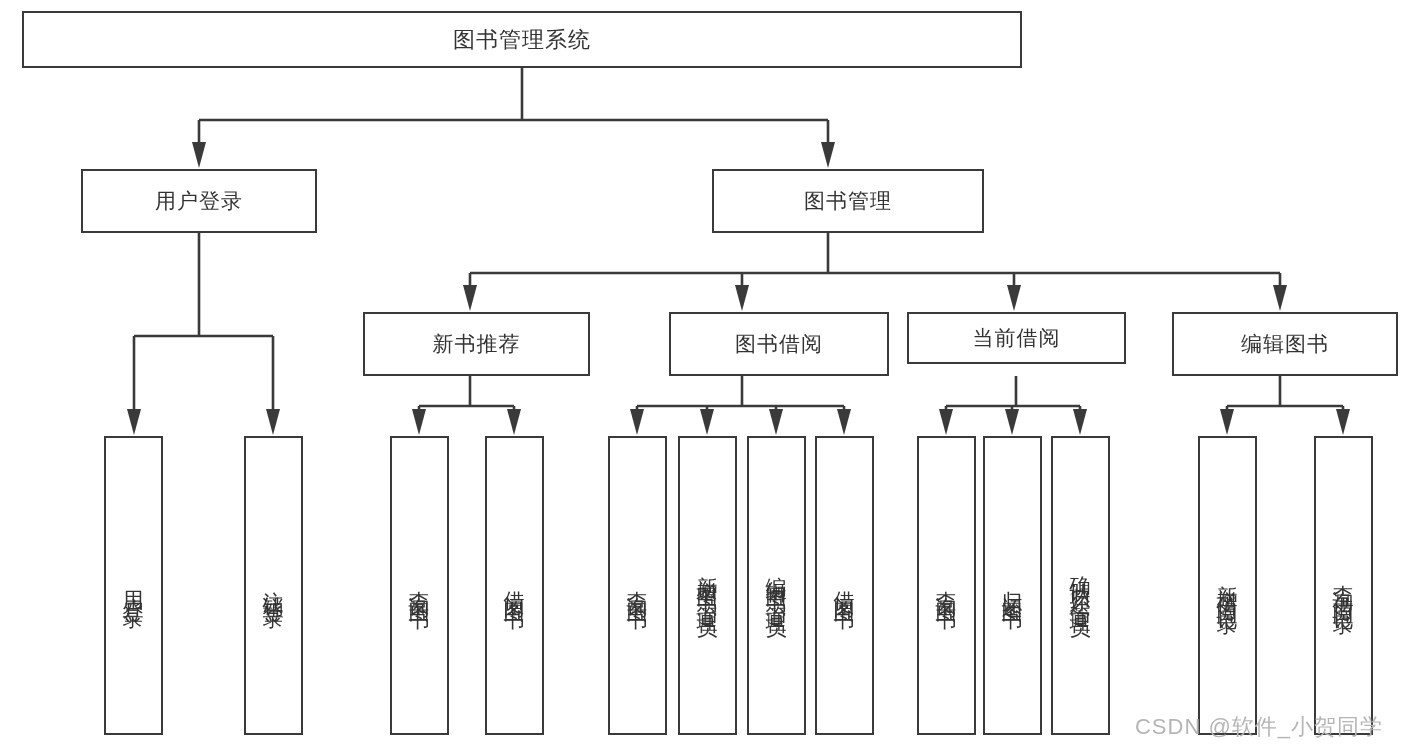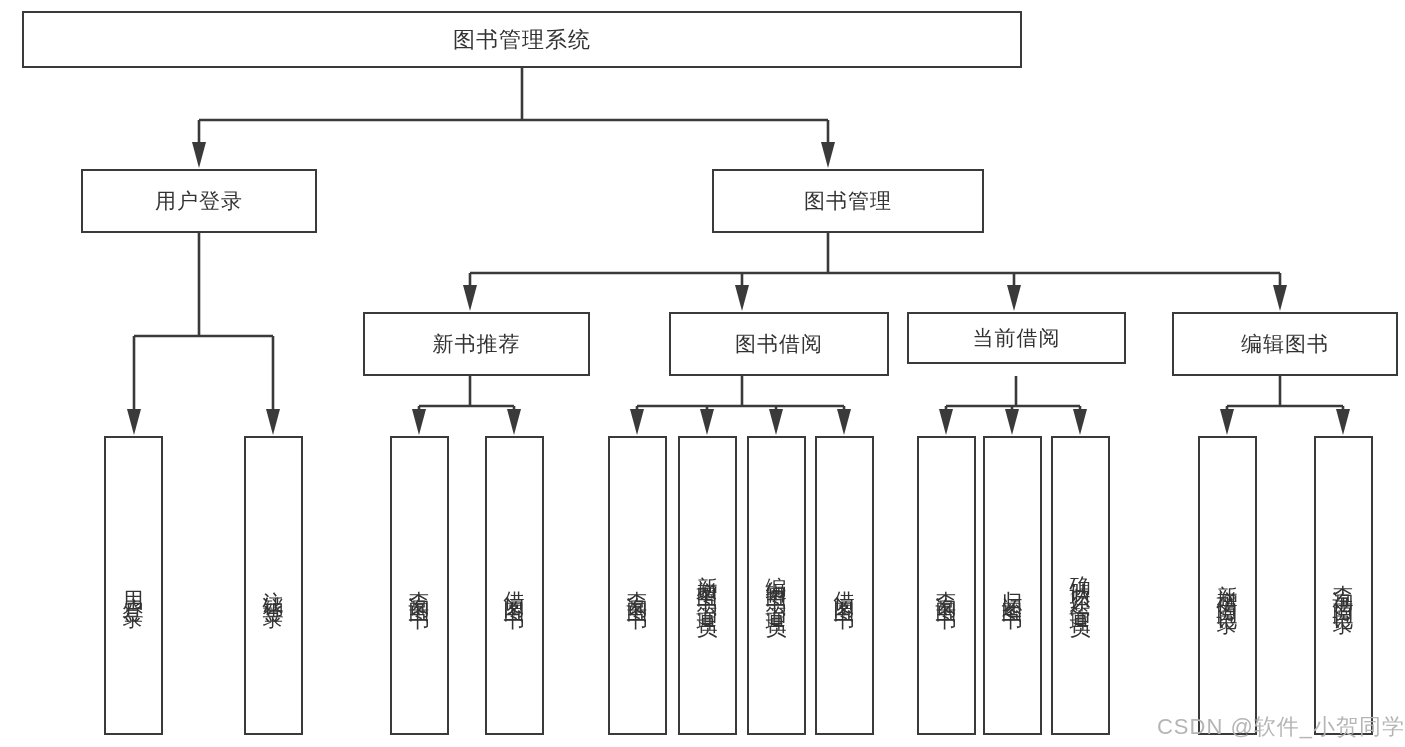--- a/index.html
+++ b/index.html
@@ -54,21 +54,21 @@
   .box.leaf {
     writing-mode: vertical-rl;
     text-orientation: mixed;
     letter-spacing: 6px;
     line-height: 1;
     font-size: 21px;
     padding: 6px 0;
   }
   .watermark {
     position: absolute;
-    right: 0;
+    right: 22px;
     bottom: 5px;
     color: var(--watermark);
     font-size: 22px;
     letter-spacing: 1px;
     z-index: 3;
     white-space: nowrap;
   }
 </style>
 </head>
 <body>

